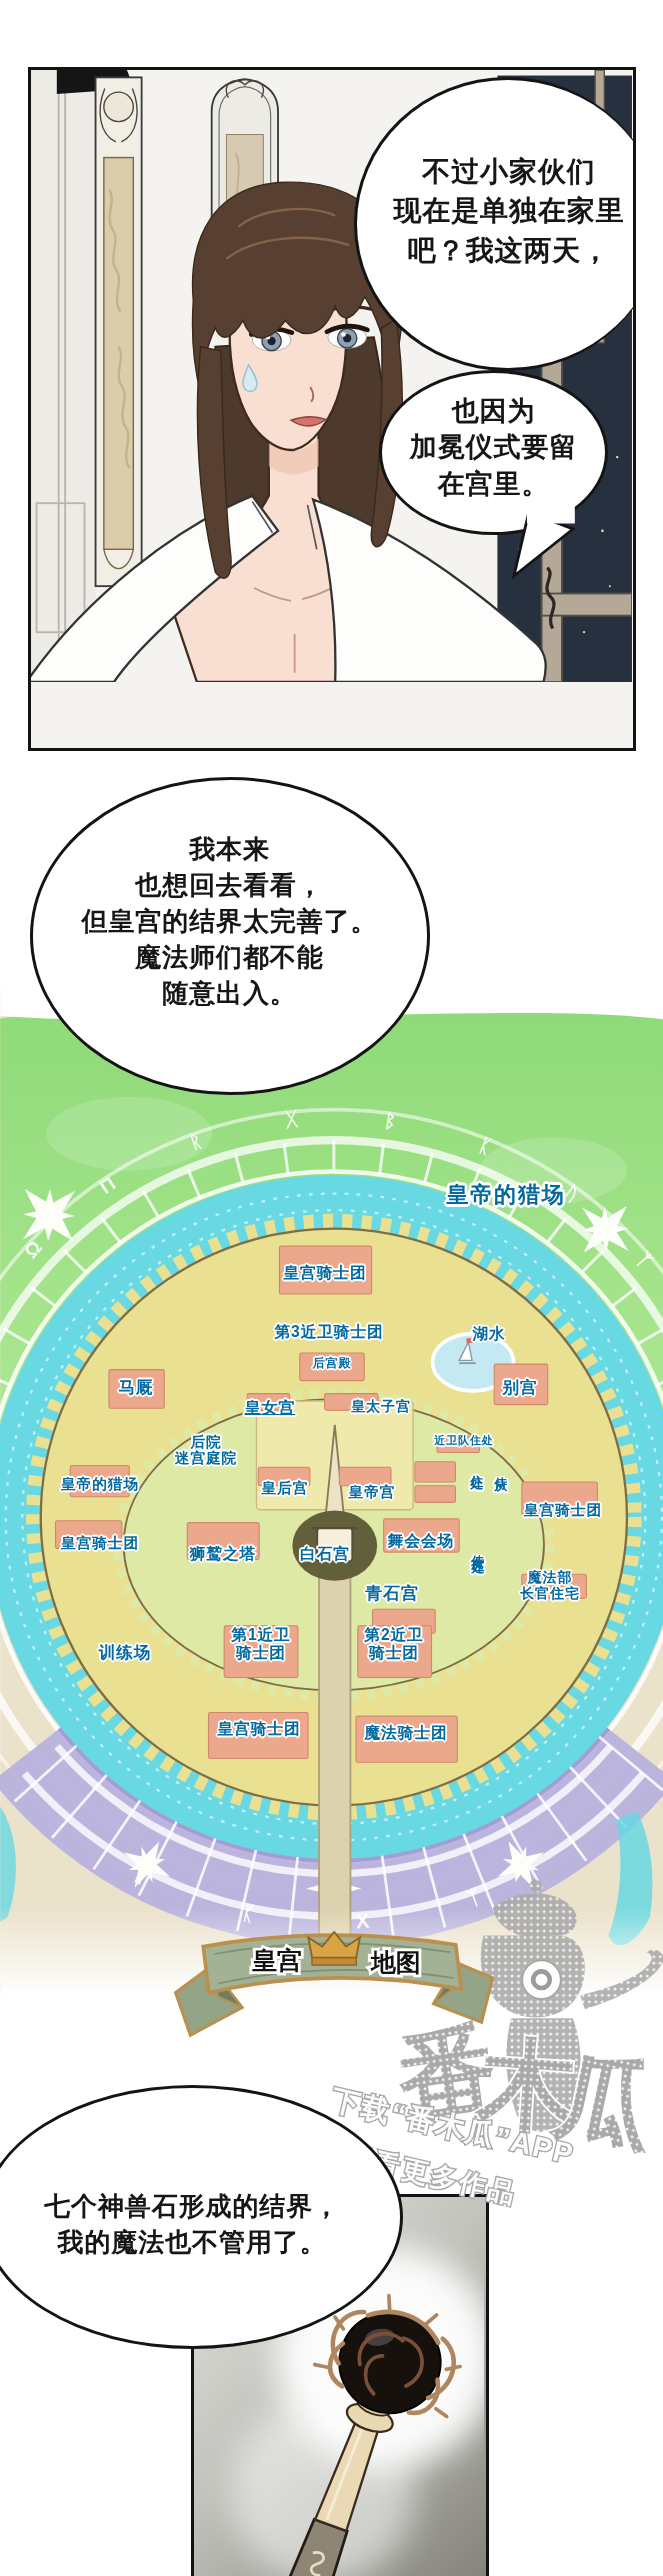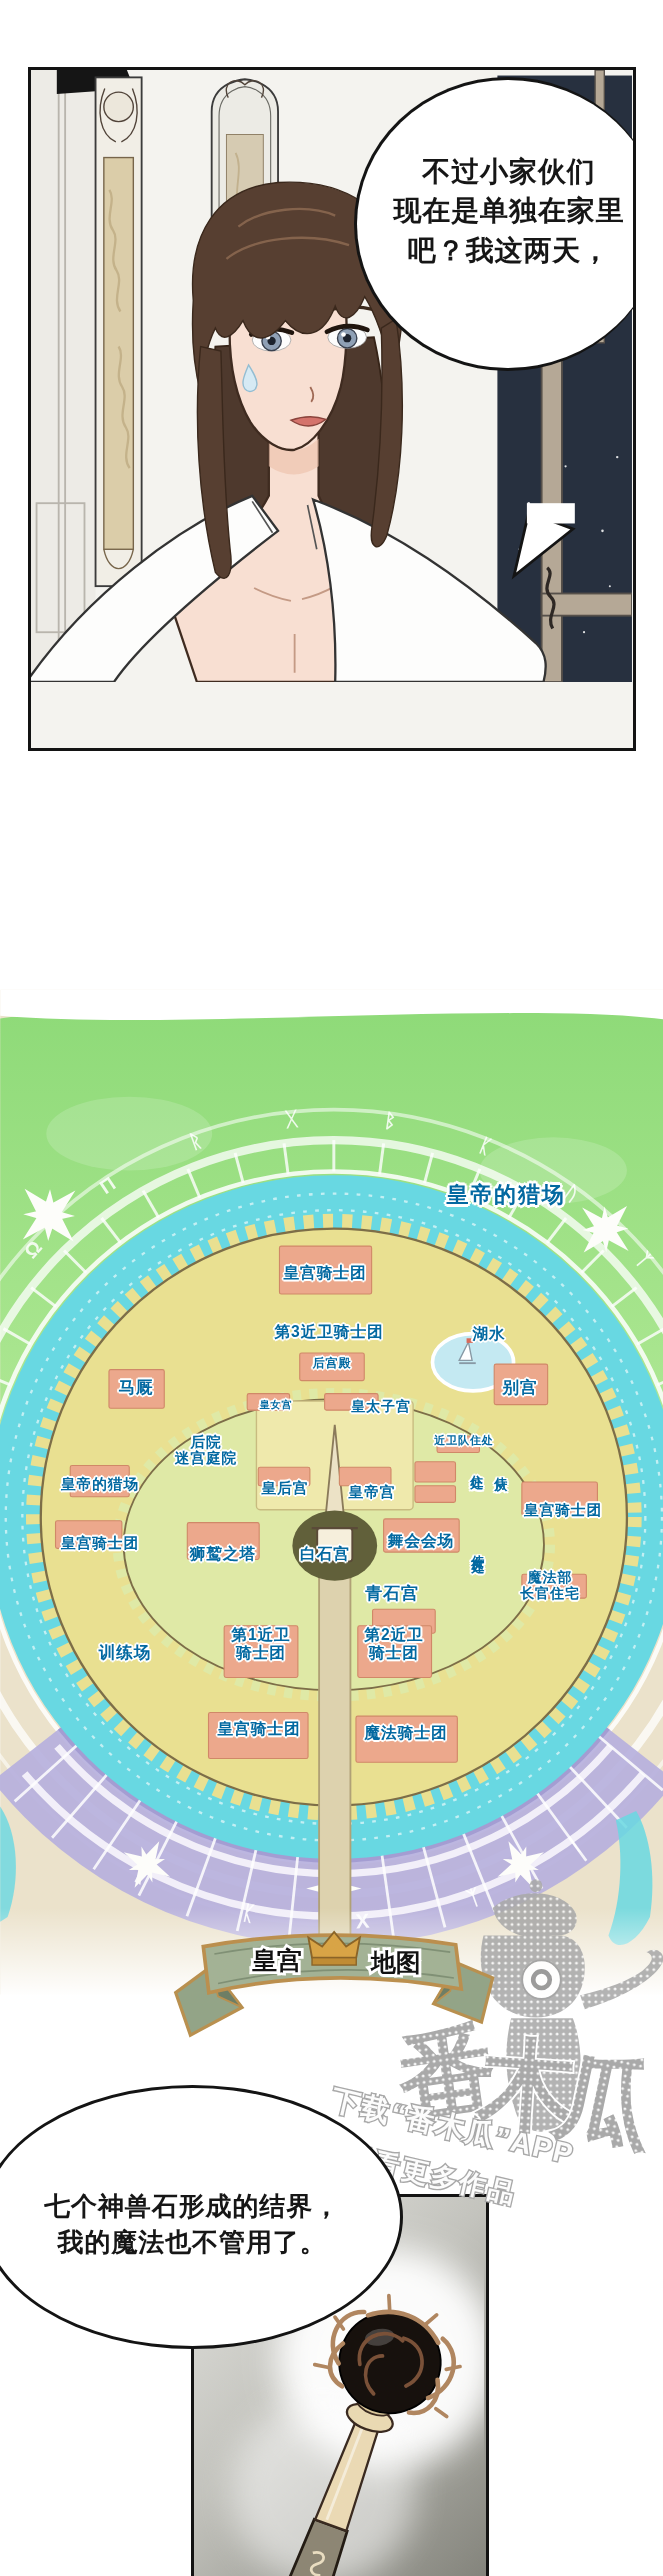--- a/index.html
+++ b/index.html
@@ -114,26 +114,38 @@
         <path d="M396,270 C408,350 404,440 386,505 C378,525 366,520 370,495 C380,420 382,340 380,280 Z" fill="#573f31" stroke="#3a281c" stroke-width="1.5"></path>
         <path d="M236,320 C230,334 228,341 232,346 C236,351 244,349 245,342 C246,336 241,328 236,320 Z" fill="#d6eaf4" stroke="#93bdd2" stroke-width="1.5"></path>
       </g>
     </svg>
 
     <div id="bubble1" class="bubble">
       <div class="btxt">不过小家伙们
 现在是单独在家里
 吧？我这两天，</div>
     </div>
+    <div id="bubble2" class="bubble">
+      <div class="btxt">也因为
+加冕仪式要留
+在宫里。</div>
+    </div>
     <svg style="position:absolute;left:0;top:0;z-index:7" width="601" height="612" viewBox="0 0 652 664">
       <polygon points="540,480 588,498 524,549" fill="#fff" stroke="#141414" stroke-width="3"></polygon>
       <rect x="538" y="470" width="52" height="22" fill="#fff"></rect>
     </svg>
   </div>
 
+  <div id="bubble3" class="bubble">
+    <div class="btxt">我本来
+也想回去看看，
+但皇宫的结界太完善了。
+魔法师们都不能
+随意出入。</div>
+  </div>
 
   <div id="map-wrap">
     <svg id="map-svg" width="664" height="1023" viewBox="0 0 720 1110">
       <defs>
         <linearGradient id="grassg" x1="0" y1="0" x2="0" y2="1">
           <stop offset="0" stop-color="#8eda78"></stop>
             <stop offset="0.55" stop-color="#a8e58e"></stop>
             <stop offset="1" stop-color="#c2ecaa"></stop>
         </linearGradient>
         <linearGradient id="fadeg" x1="0" y1="0" x2="0" y2="1">
@@ -273,21 +285,21 @@
   </div>
 
   <div id="map-labels">
       <div class="mlabel big" style="left: 506px; top: 1183px; font-size: 22px;">皇帝的猎场</div>
       <div class="mlabel" style="left: 325px; top: 1264px; font-size: 15.7px;">皇宫骑士团</div>
       <div class="mlabel" style="left: 329px; top: 1323px; font-size: 15.7px;">第3近卫骑士团</div>
       <div class="mlabel" style="left: 489px; top: 1325px; font-size: 15.7px;">湖水</div>
       <div class="mlabel" style="left: 332px; top: 1357px; font-size: 12px;">后宫殿</div>
       <div class="mlabel" style="left: 136px; top: 1379px; font-size: 16.6px;">马厩</div>
       <div class="mlabel" style="left: 520px; top: 1379px; font-size: 16.6px;">别宫</div>
-      <div class="mlabel" style="left: 276px; top: 1399px; font-size: 10px;">皇女宫</div>
+      <div class="mlabel" style="left: 270px; top: 1399px; font-size: 16px; text-decoration: underline;">皇女宫</div>
       <div class="mlabel" style="left: 351px; top: 1399px; font-size: 14px; margin-left: 30px;">皇太子宫</div>
       <div class="mlabel" style="left: 464px; top: 1434px; font-size: 11px;">近卫队住处</div>
       <div class="mlabel" style="left: 206px; top: 1434px; font-size: 14.7px;">后院
 迷宫庭院</div>
       <div class="mlabel" style="left: 100px; top: 1476px; font-size: 14.7px;">皇帝的猎场</div>
       <div class="mlabel" style="left: 285px; top: 1480px; font-size: 14.7px;">皇后宫</div>
       <div class="mlabel" style="left: 366px; top: 1484px; font-size: 14.7px; padding-left: 12px;">皇帝宫</div>
       <div class="mlabel vert" style="left: 476px; top: 1465px; font-size: 13px;">住处</div>
       <div class="mlabel vert" style="left: 500px; top: 1467px; font-size: 13px;">侍从</div>
       <div class="mlabel" style="left: 563px; top: 1502px; font-size: 14.7px;">皇宫骑士团</div>

